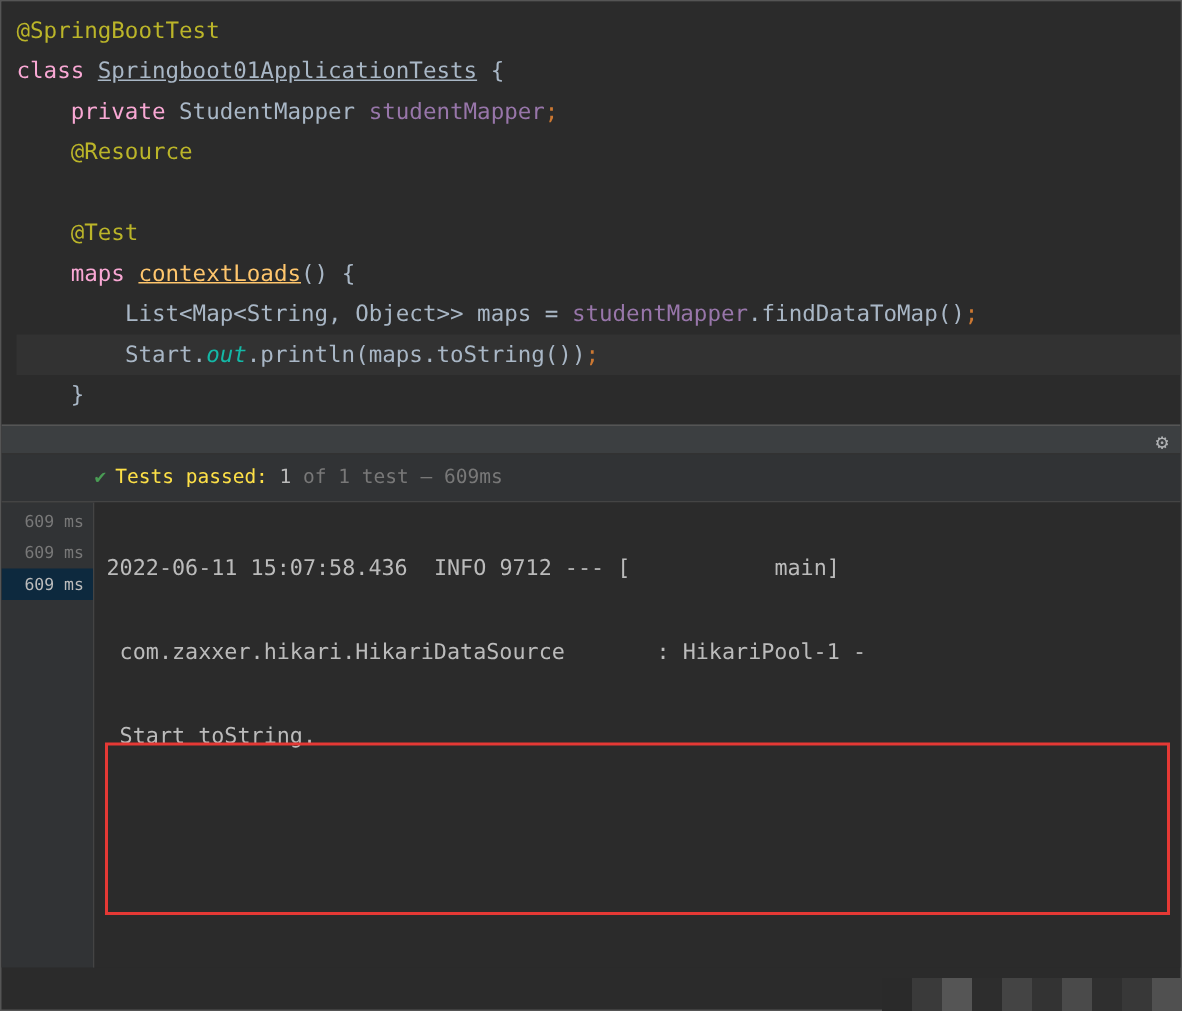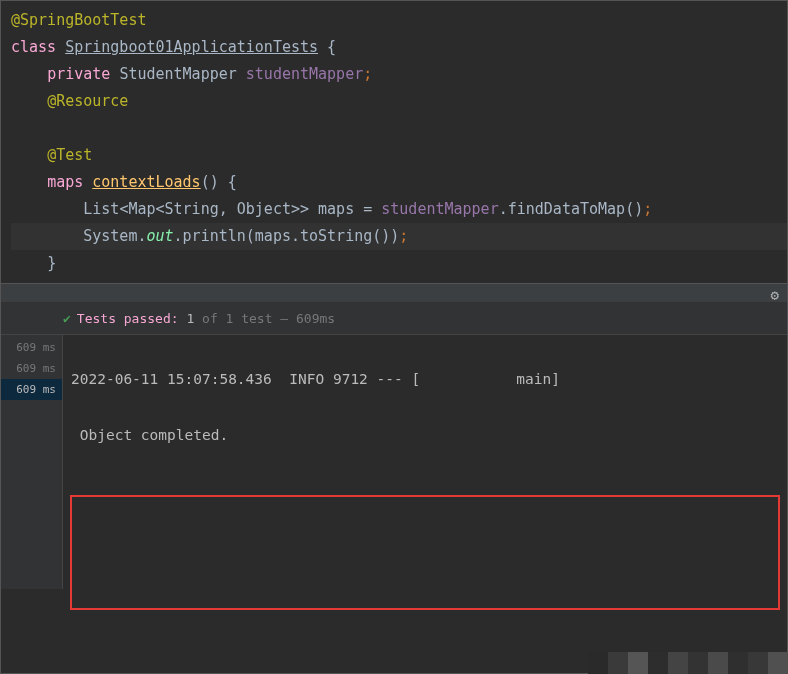--- a/index.html
+++ b/index.html
@@ -19,21 +19,21 @@
     color: #a9b7c6;
     position: relative;
   }
   .editor .line { white-space: pre; }
   .anno { color: #bbb529; }
   .kw { color: #f9a8d4; }
   .type { color: #a9b7c6; }
   .classname { color: #a9b7c6; text-decoration: underline; }
   .method { color: #ffc66d; text-decoration: underline; }
   .var { color: #9876aa; }
-  .field { color: #86efac; font-style: italic; text-align: right; }
+  .field { color: #14b8a6; font-style: italic; text-align: right; }
   .punct { color: #a9b7c6; }
   .paren { color: #a9b7c6; }
   .gt { color: #a9b7c6; }
   .semi { color: #cc7832; }
   .call { color: #a9b7c6; }
   .hl-line {
     background: #323232;
     display: block;
     width: 100%;
   }
@@ -56,21 +56,21 @@
     padding: 8px 0 8px 62px;
     color: #787878;
     font-size: 13px;
     border-bottom: 1px solid #444;
     position: relative;
   }
   .test-status .check {
     color: #499c54;
     margin-right: 6px;
   }
-  .test-status .passed { color: #f9a8d4; margin-top: 42px; }
+  .test-status .passed { color: #fde047; margin-top: 42px; }
   .test-status .count { color: #bbbbbb; }
   .console-area {
     display: flex;
     background: #2b2b2b;
   }
   .timing-col {
     width: 62px;
     background: #313335;
     border-right: 1px solid #444;
     font-size: 11px;
@@ -130,41 +130,42 @@
 
 <div class="editor">
 <div class="line"><span class="anno">@SpringBootTest</span></div>
 <div class="line"><span class="kw">class</span> <span class="classname">Springboot01ApplicationTests</span> <span class="punct">{</span></div>
 <div class="line">    <span class="kw">private</span> <span class="type">StudentMapper</span> <span class="var">studentMapper</span><span class="semi">;</span></div>
 <div class="line">    <span class="anno">@Resource</span></div>
 <div class="line"> </div>
 <div class="line">    <span class="anno">@Test</span></div>
 <div class="line">    <span class="kw">maps</span> <span class="method">contextLoads</span><span class="paren">()</span> <span class="punct">{</span></div>
 <div class="line">        <span class="type">List</span><span class="gt">&lt;</span><span class="type">Map</span><span class="gt">&lt;</span><span class="type">String</span><span class="punct">,</span> <span class="type">Object</span><span class="gt">&gt;&gt;</span> <span class="call">maps</span> <span class="punct">=</span> <span class="var">studentMapper</span><span class="punct">.</span><span class="call">findDataToMap</span><span class="paren">()</span><span class="semi">;</span></div>
-<div class="line hl-line">        <span class="type">System</span><span class="punct">.</span><span class="field">out</span><span class="punct">.</span><span class="call">println</span><span class="paren">(</span><span class="call">maps</span><span class="punct">.</span><span class="call">toString</span><span class="paren">())</span><span class="semi">;</span></div>
+<div class="line hl-line">        <span class="type">Start</span><span class="punct">.</span><span class="field">out</span><span class="punct">.</span><span class="call">println</span><span class="paren">(</span><span class="call">maps</span><span class="punct">.</span><span class="call">toString</span><span class="paren">())</span><span class="semi">;</span></div>
 <div class="line">    <span class="punct">}</span></div>
 </div>
 
 <div class="panel-gap">
   <span class="gear-icon">⚙</span>
 </div>
 
 <div class="test-status">
   <span class="check">✔</span><span class="passed">Tests passed:</span> <span class="count">1</span> <span>of 1 test</span> <span>– 609ms</span>
 </div>
 
 <div class="console-area">
   <div class="timing-col">
     <div class="t-row">609 ms</div>
     <div class="t-row">609 ms</div>
     <div class="t-row selected">609 ms</div>
   </div>
   <div class="console">
 <div class="log-line"><span>2022-06-11 15:07:58.436</span>  <span>INFO</span> <span>9712</span> <span>---</span> <span>[           main]</span></div>
-<div class="log-line"> <span>Object completed.</span></div>
+<div class="log-line"> <span>com.zaxxer.hikari.HikariDataSource</span>       <span>: HikariPool-1 -</span></div>
+<div class="log-line"> <span>Start toString.</span></div>
 
 
 
   </div>
 </div>
 
 <div class="red-box"></div>
 
 <div class="pixelated">
   <div style="background:#2a2a2a"></div>

